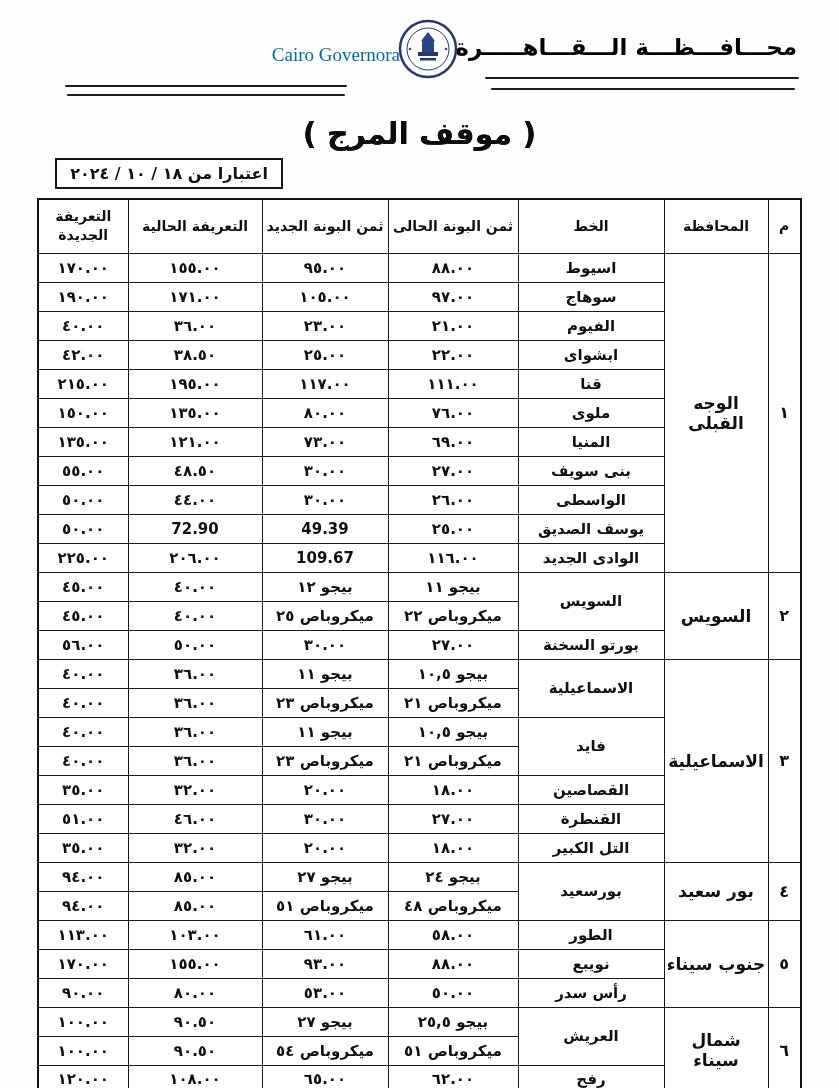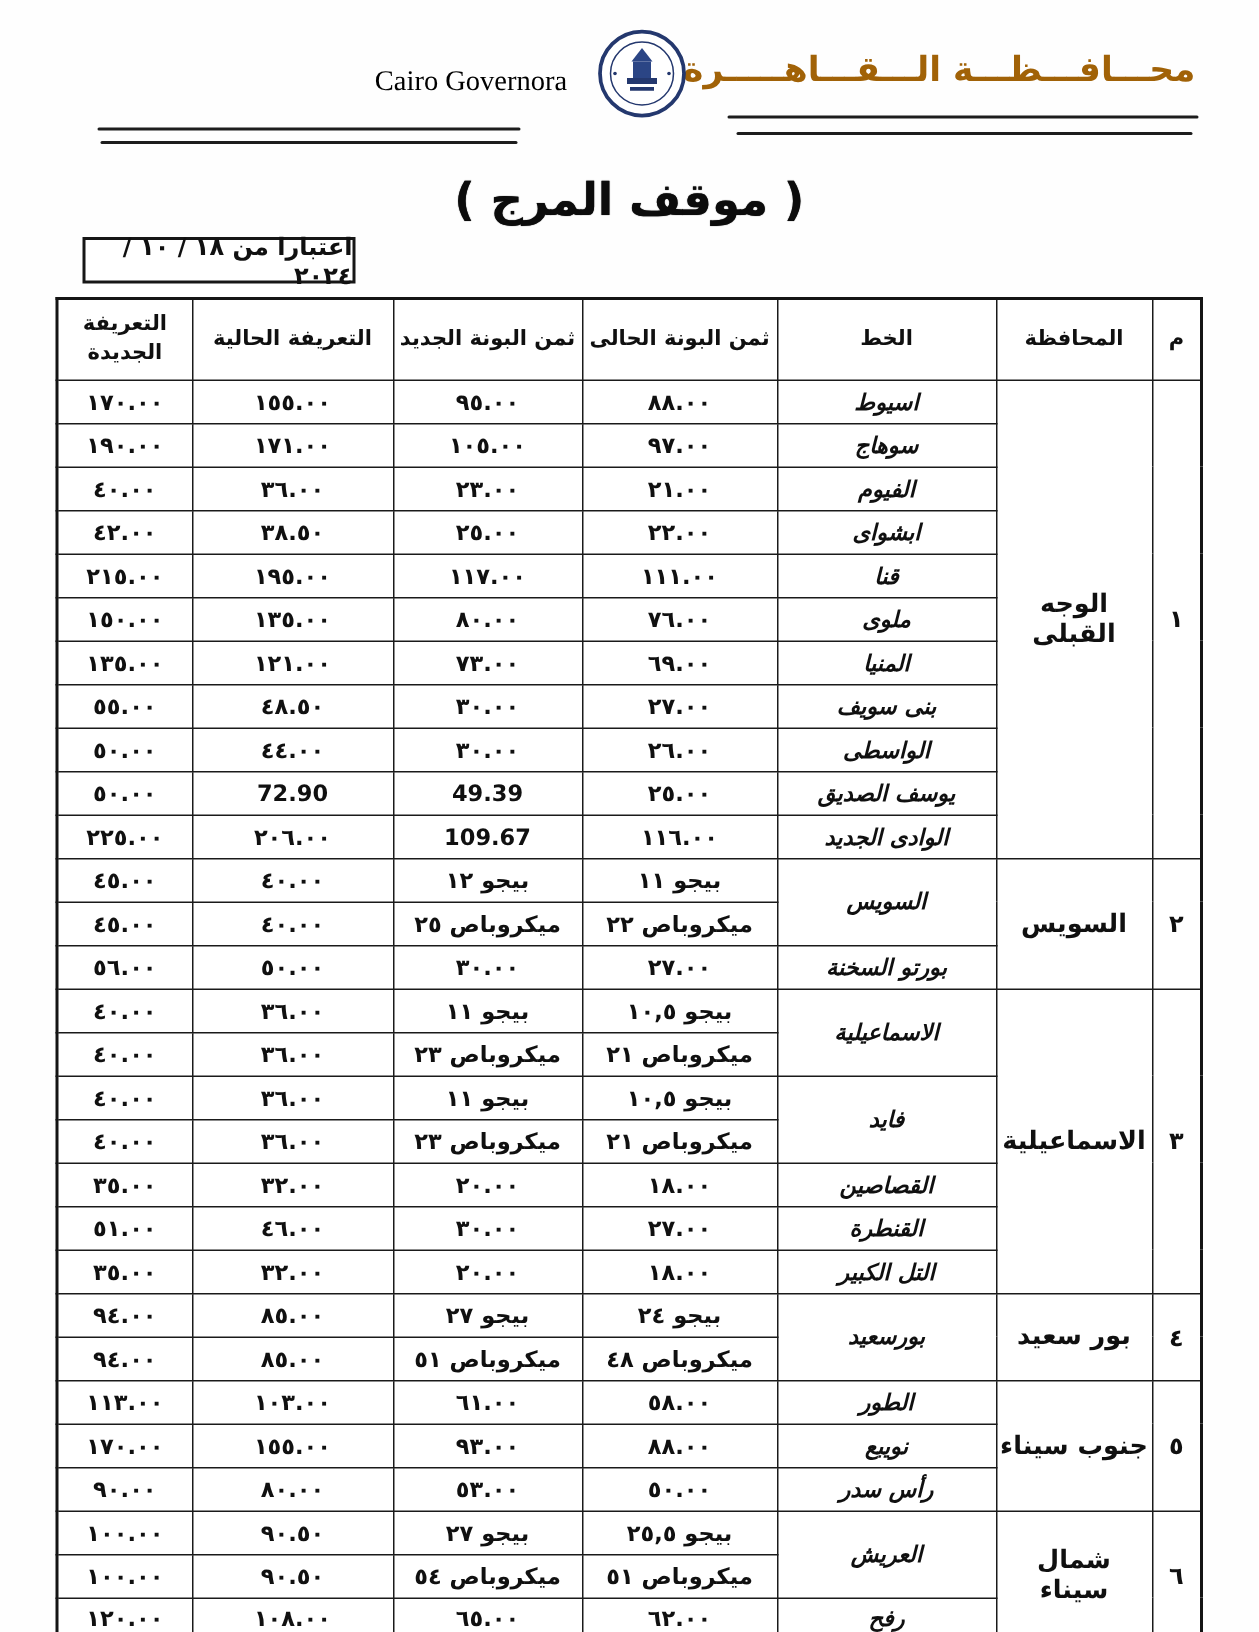--- a/index.html
+++ b/index.html
@@ -12,48 +12,48 @@
   .page {
     position:relative; width:839px; height:1088px;
     background:#fefefe; overflow:hidden;
   }
 
   
   .header { position:relative; height:100px; }
   .arabic-title {
     position:absolute; top:34px; right:42px; width:320px;
     font-size:23px; font-weight:bold; text-align:center;
-    white-space:nowrap; color:#a16207;
+    white-space:nowrap; color:#000000;
   }
   .english-title {
     position:absolute; top:44px; left:228px; width:172px;
-    text-align:center; font-size:19px;
+    font-size:19px;
     font-family:"Liberation Serif","DejaVu Serif",serif;
-    color:#000000;
+    color:#0369a1;
   }
   .logo {
     position:absolute; top:19px; left:398px; width:60px; height:60px;
   }
   .rule { position:absolute; height:2px; background:#1d1d1d; border-radius:1px; }
   .rule-ar1 { top:77px; right:40px; width:314px; }
   .rule-ar2 { top:88px; right:44px; width:304px; height:2px; }
   .rule-en1 { top:85px; left:65px;  width:282px; }
   .rule-en2 { top:94px; left:67px;  width:278px; }
 
   
   .doc-title {
     height:44px; line-height:44px; text-align:center;
     font-size:30px; font-weight:bold; color:#0c0c0c;
     text-shadow:0 0 0.6px #0c0c0c;
     margin-top:12px;
   }
 
   
   .date-box {
-    width:182px; height:31px;
+    width:228px; height:31px;
     margin:2px auto 9px 55px; 
     border:2px solid #161616;
     display:flex; align-items:center; justify-content:center;
     font-size:16px; font-weight:bold; background:#fff;
   }
 
   
   table.fare-table {
     width:763px; margin:0 auto;
     border-collapse:collapse; table-layout:fixed;
@@ -64,21 +64,21 @@
     text-align:center; vertical-align:middle;
     padding:1px 2px; background:#fff;
   }
   .fare-table th {
     height:54px; font-size:14px; font-weight:bold; white-space:nowrap;
   }
   .fare-table th.wrapcol { white-space:normal; line-height:1.35; }
   .fare-table td { height:29px; font-weight:bold; font-size:15px; }
   td.num-cell  { font-size:16px; }
   td.gov-cell  { font-size:17px; letter-spacing:0; }
-  td.line-cell { font-size:15px;font-style:italic; }
+  td.line-cell { font-size:15px; }
   td.val-cell  { font-size:15px; }
 </style>
 </head>
 <body>
 
 <div class="page">
 
   <div class="header">
     <div class="arabic-title">محـــافـــظـــة الـــقـــاهـــــرة</div>
     <div class="rule rule-ar1"></div>

